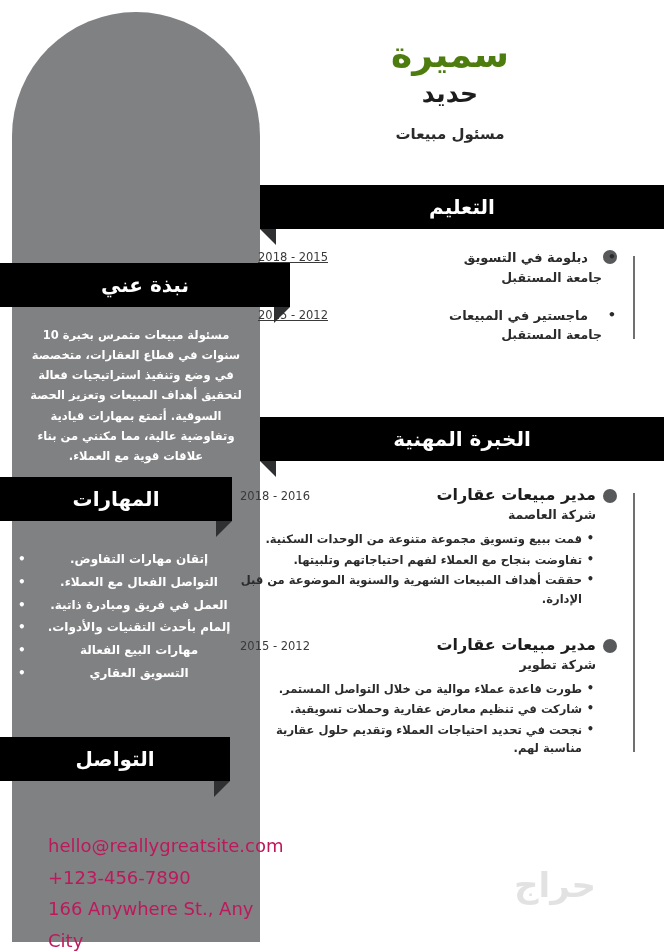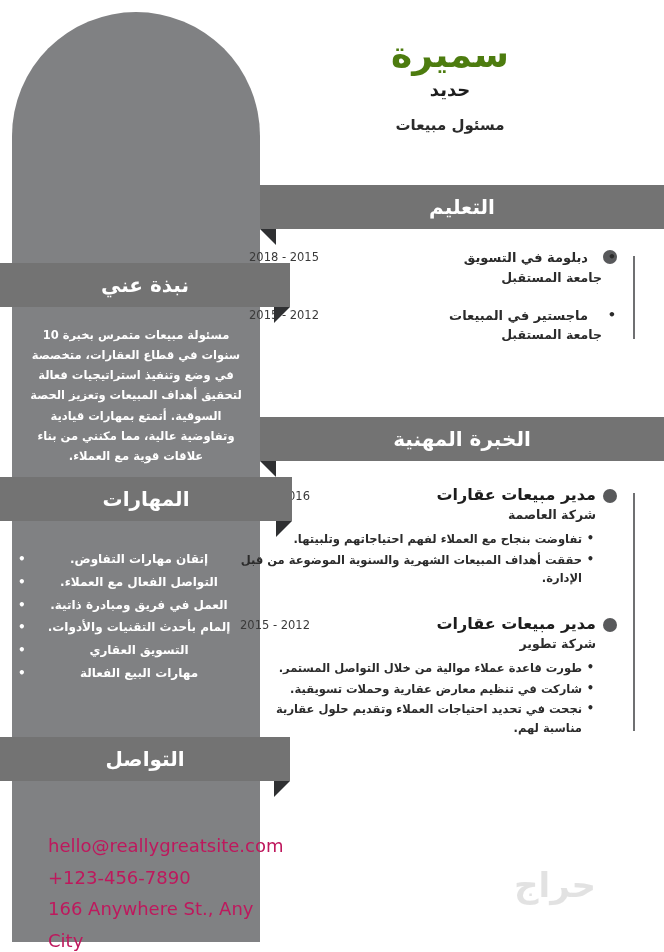--- a/index.html
+++ b/index.html
@@ -43,37 +43,37 @@
     text-align: center;
   }
   .name-first {
     font-size: 36px;
     font-weight: bold;
     color: #4d7c0f;
     line-height: 1.18;
     letter-spacing: 0px;
   }
   .name-last {
-    font-size: 18px;
+    font-size: 25px;
     font-weight: bold;
     color: #1d1d1d;
     line-height: 1.3;
     margin-top: 2px;
   }
   .job-title {
     font-size: 15px;
     color: #2b2b2b;
     margin-top: 14px;
     font-weight: bold;
   }
 
   
   .banner {
     position: absolute;
-    background: #737373;
+    background: #000000;
     color: #ffffff;
     font-size: 20px;
     font-weight: bold;
     display: flex;
     align-items: center;
     justify-content: center;
     letter-spacing: 0.5px;
   }
   .banner .fold {
     position: absolute;
@@ -106,30 +106,30 @@
     left: 0; top: 263px;
     width: 290px; height: 44px;
   }
   .banner-about .fold {
     right: 0;
     border-top: 16px solid #2f3032;
     border-right: 16px solid transparent;
   }
   .banner-skills {
     left: 0; top: 477px;
-    width: 292px; height: 44px;
+    width: 232px; height: 44px;
   }
   .banner-skills .fold {
     right: 0;
     border-top: 16px solid #2f3032;
     border-right: 16px solid transparent;
   }
   .banner-contact {
     left: 0; top: 737px;
-    width: 290px; height: 44px;
+    width: 230px; height: 44px;
   }
   .banner-contact .fold {
     right: 0;
     border-top: 16px solid #2f3032;
     border-right: 16px solid transparent;
   }
 
   
   .about-text {
     position: absolute;
@@ -237,21 +237,22 @@
     padding-right: 14px;
     font-weight: bold;
   }
   .edu-date {
     font-size: 11.5px;
     color: #3a3a3a;
     white-space: nowrap;
     padding-top: 2px;
     direction: ltr;
     width: 88px;
-    text-align: center;
+    text-align: right;
+    text-decoration: underline;
   }
 
   
   .exp-wrap {
     position: absolute;
     right: 20px;
     top: 485px;
     width: 404px;
   }
   .exp-item {
@@ -369,20 +370,21 @@
       <div class="tl-line"></div>
 
       <div class="exp-item">
         <div class="tl-dot" style="top:4px;"></div>
         <div class="exp-head">
           <div class="exp-role">مدير مبيعات عقارات</div>
           <div class="exp-date">2018 - 2016</div>
         </div>
         <div class="exp-company">شركة العاصمة</div>
         <ul class="exp-points">
+          <li>قمت ببيع وتسويق مجموعة متنوعة من الوحدات السكنية.</li>
           <li>تفاوضت بنجاح مع العملاء لفهم احتياجاتهم وتلبيتها.</li>
           <li>حققت أهداف المبيعات الشهرية والسنوية الموضوعة من قبل الإدارة.</li>
         </ul>
       </div>
 
       <div class="exp-item">
         <div class="tl-dot" style="top:4px;"></div>
         <div class="exp-head">
           <div class="exp-role">مدير مبيعات عقارات</div>
           <div class="exp-date">2015 - 2012</div>
@@ -405,22 +407,22 @@
 
   <div class="banner banner-skills">
     <span>المهارات</span>
     <span class="fold"></span>
   </div>
   <ul class="skills">
     <li>إتقان مهارات التفاوض.</li>
     <li>التواصل الفعال مع العملاء.</li>
     <li>العمل في فريق ومبادرة ذاتية.</li>
     <li>إلمام بأحدث التقنيات والأدوات.</li>
+    <li>مهارات البيع الفعالة</li>
     <li>التسويق العقاري</li>
-    <li>مهارات البيع الفعالة</li>
   </ul>
 
   <div class="banner banner-contact">
     <span>التواصل</span>
     <span class="fold"></span>
   </div>
   <div class="contact">
     <div>hello@reallygreatsite.com</div>
     <div>+123-456-7890</div>
     <div>166 Anywhere St., Any City</div>

